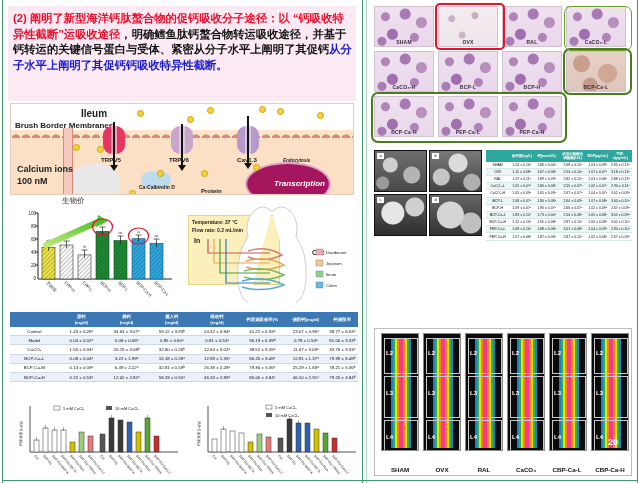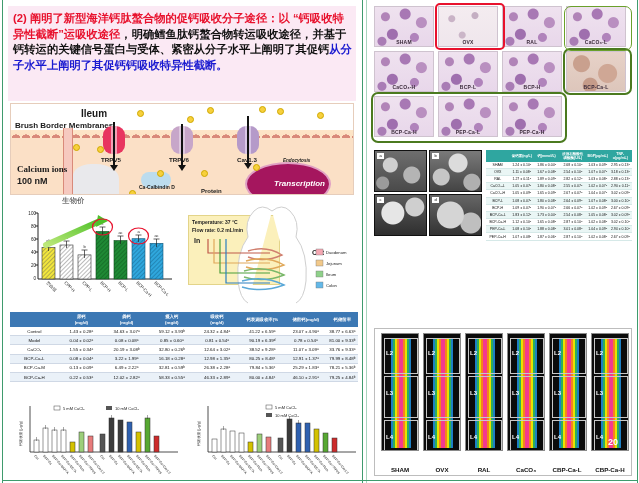--- a/index.html
+++ b/index.html
@@ -207,21 +207,21 @@
 
     <div class="membrane">
       <div class="mem-lumen"></div>
       <div class="mem-wave"></div>
       <div class="mem-cytosol"></div>
       <div class="wall-l"></div>
       <div class="gray-blob"></div>
 
       <div class="mem-label" style="left:70px; top:4px; font-size:10px;">Ileum</div>
       <div class="mem-label" style="left:4px; top:17px; font-size:8px;">Brush Border Membranes</div>
-      <div class="mem-label" style="left:6px; top:60px; font-size:9px;font-family:Liberation Serif, serif;">Calcium ions</div>
+      <div class="mem-label" style="left:6px; top:60px; font-size:9px;">Calcium ions</div>
       <div class="mem-label" style="left:6px; top:72px; font-size:9px;">100 nM</div>
 
       <div class="channel ch-trpv5"></div>
       <div class="arrow-dn" style="left:102px; top:18px; height:44px;"></div>
       <div class="mem-label" style="left:90px; top:52px; font-size:6.2px;">TRPV5</div>
 
       <div class="channel ch-trpv6"></div>
       <div class="arrow-dn" style="left:170px; top:20px; height:42px;"></div>
       <div class="mem-label" style="left:158px; top:52px; font-size:6.2px;">TRPV6</div>
 

